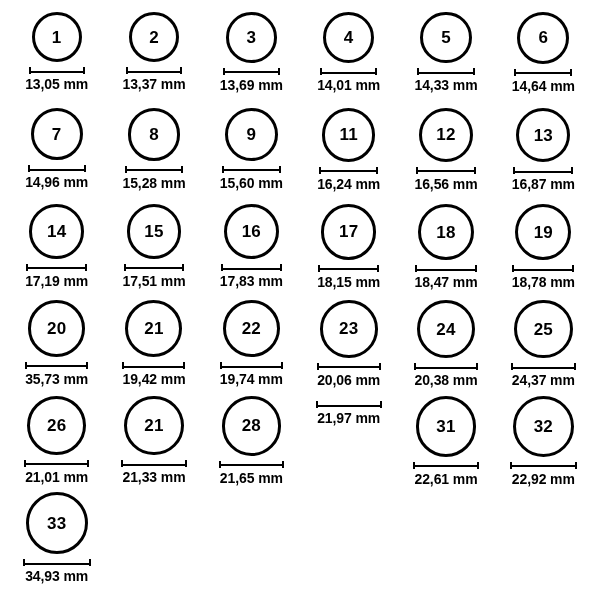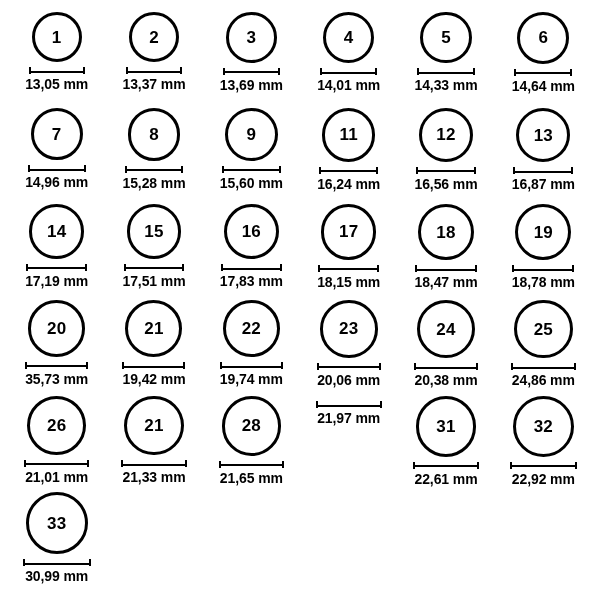--- a/index.html
+++ b/index.html
@@ -289,21 +289,21 @@
           <div class="bar" style="width: 64.1px;"></div>
           <div class="dim-text">20,38 mm</div>
         </div>
       </div>
       <div class="cell">
         <div class="ring" style="width: 58.4px; height: 58.4px;">
           <span class="ring-label">25</span>
         </div>
         <div class="dim">
           <div class="bar" style="width: 64.4px;"></div>
-          <div class="dim-text">24,86 mm</div>
+          <div class="dim-text">24,37 mm</div>
         </div>
       </div>
       <div class="cell">
         <div class="ring" style="width: 58.8px; height: 58.8px;">
           <span class="ring-label">26</span>
         </div>
         <div class="dim">
           <div class="bar" style="width: 64.8px;"></div>
           <div class="dim-text">21,01 mm</div>
         </div>
@@ -349,17 +349,17 @@
           <div class="bar" style="width: 66.9px;"></div>
           <div class="dim-text">22,92 mm</div>
         </div>
       </div>
       <div class="cell">
         <div class="ring" style="width: 62px; height: 62px;">
           <span class="ring-label">33</span>
         </div>
         <div class="dim">
           <div class="bar" style="width: 68px;"></div>
-          <div class="dim-text">30,99 mm</div>
+          <div class="dim-text">34,93 mm</div>
         </div>
       </div>
     </div>
 </div>
 
 </body></html>

